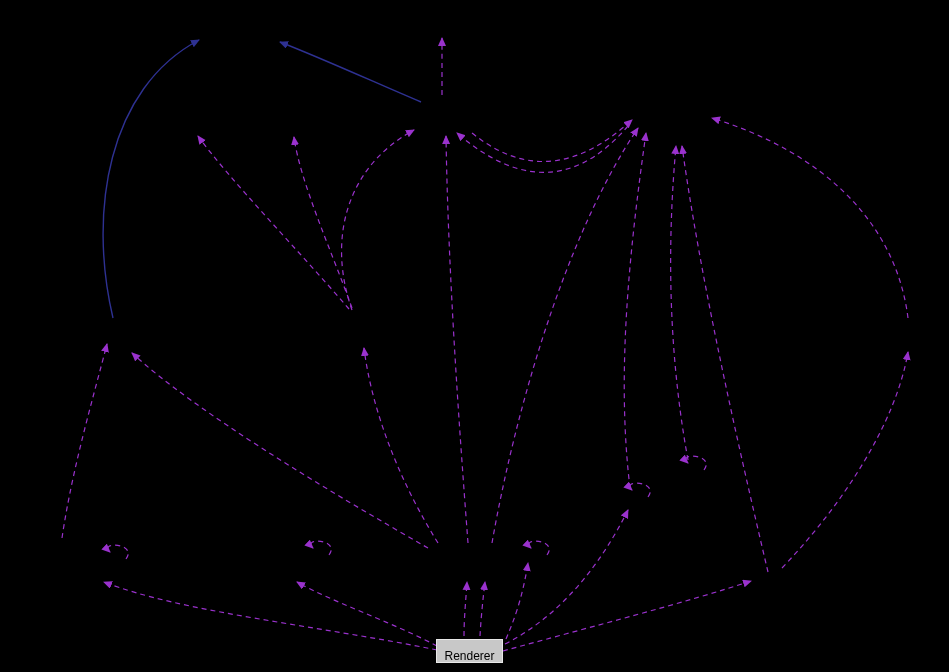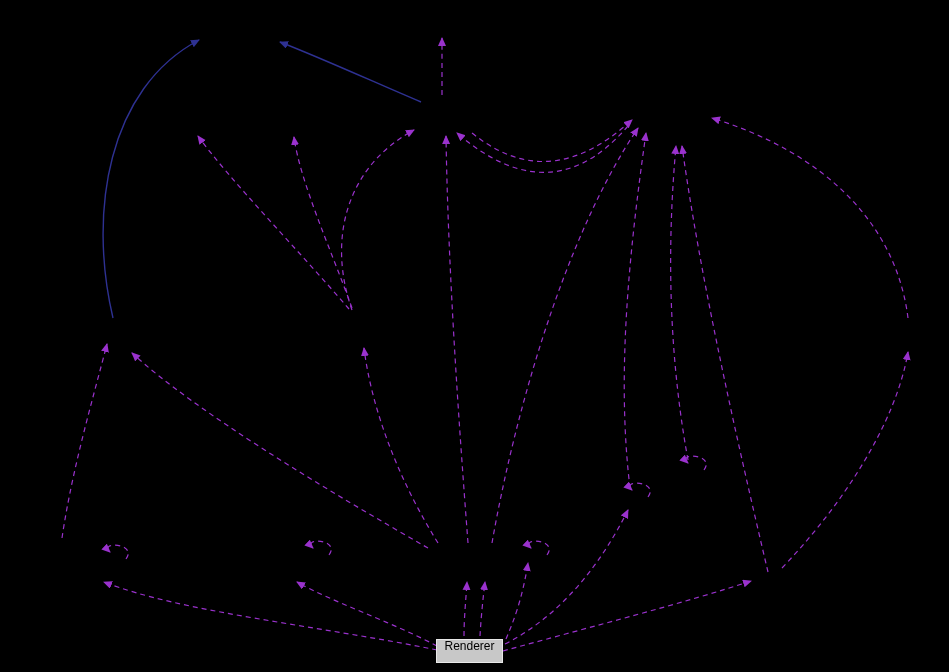--- a/index.html
+++ b/index.html
@@ -17,21 +17,21 @@
   }
   #diagram {
     position: absolute;
     left: 0;
     top: 0;
   }
   .graph-node {
     position: absolute;
     box-sizing: border-box;
     display: flex;
-    align-items: flex-start;
+    align-items: flex-end;
     justify-content: center;
     font-size: 12px;
     line-height: 1;
     cursor: pointer;
     user-select: none;
   }
 </style>
 </head>
 <body style="background: rgb(0, 0, 0);">
 

